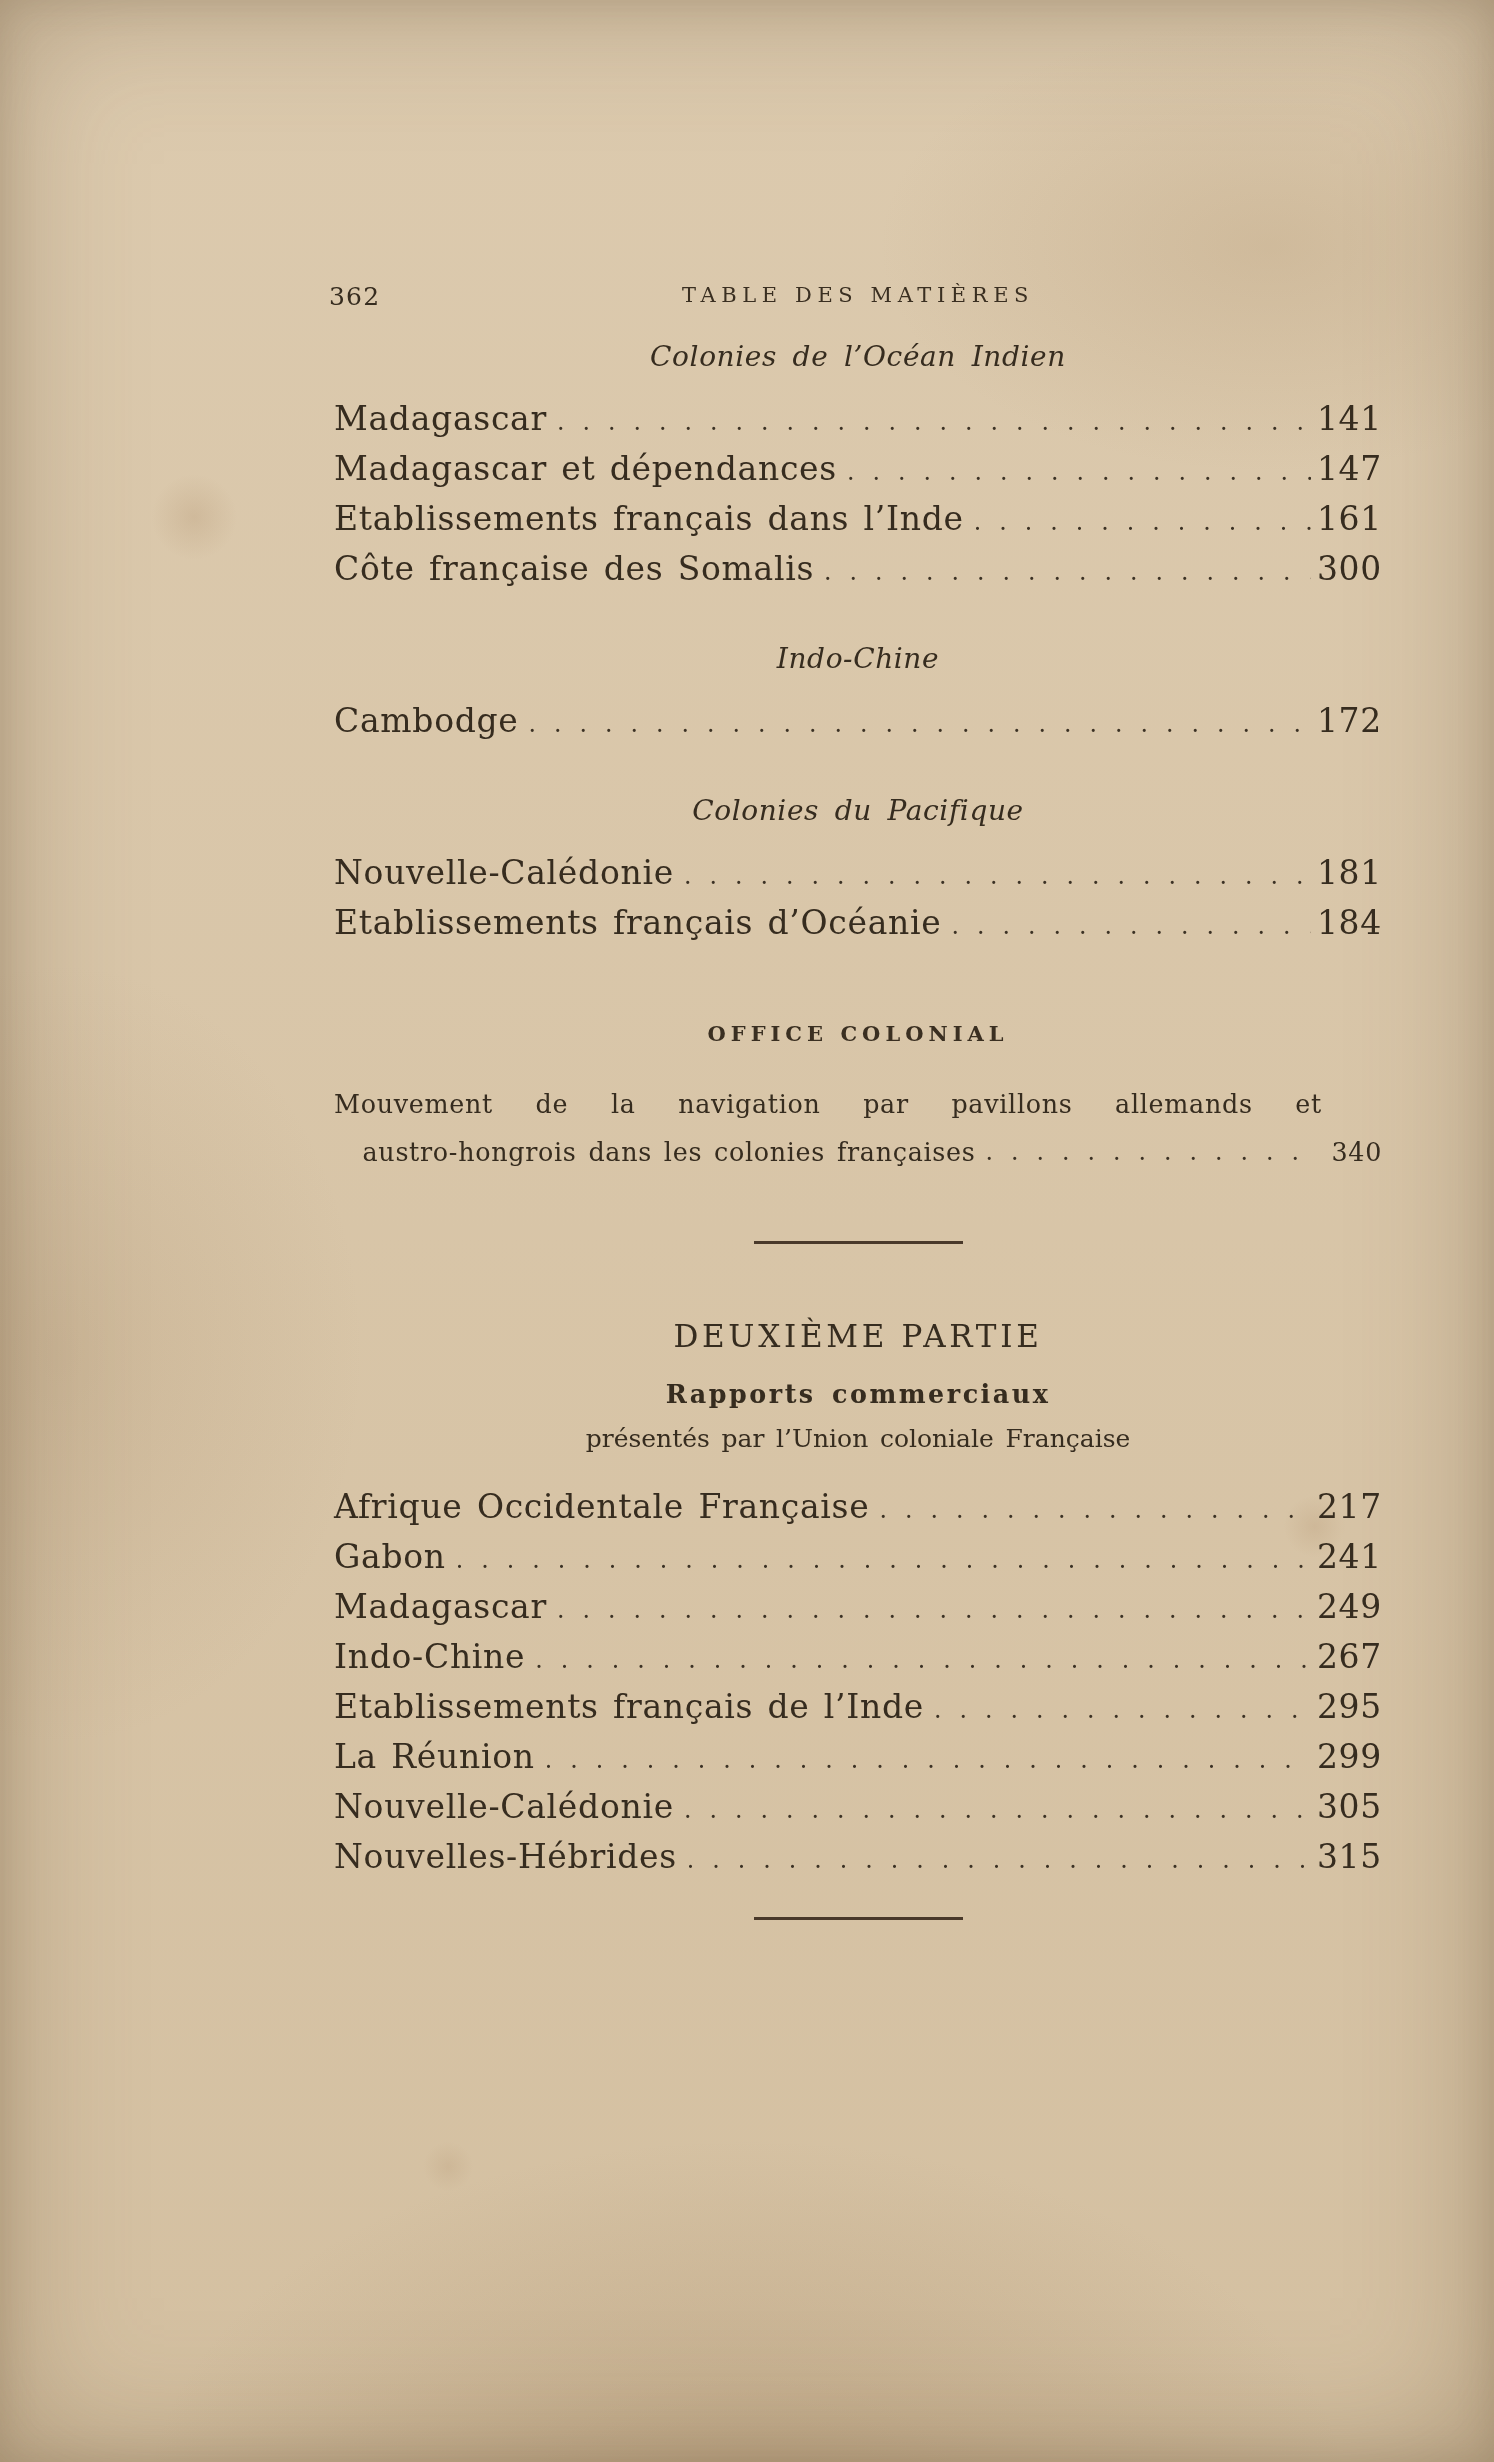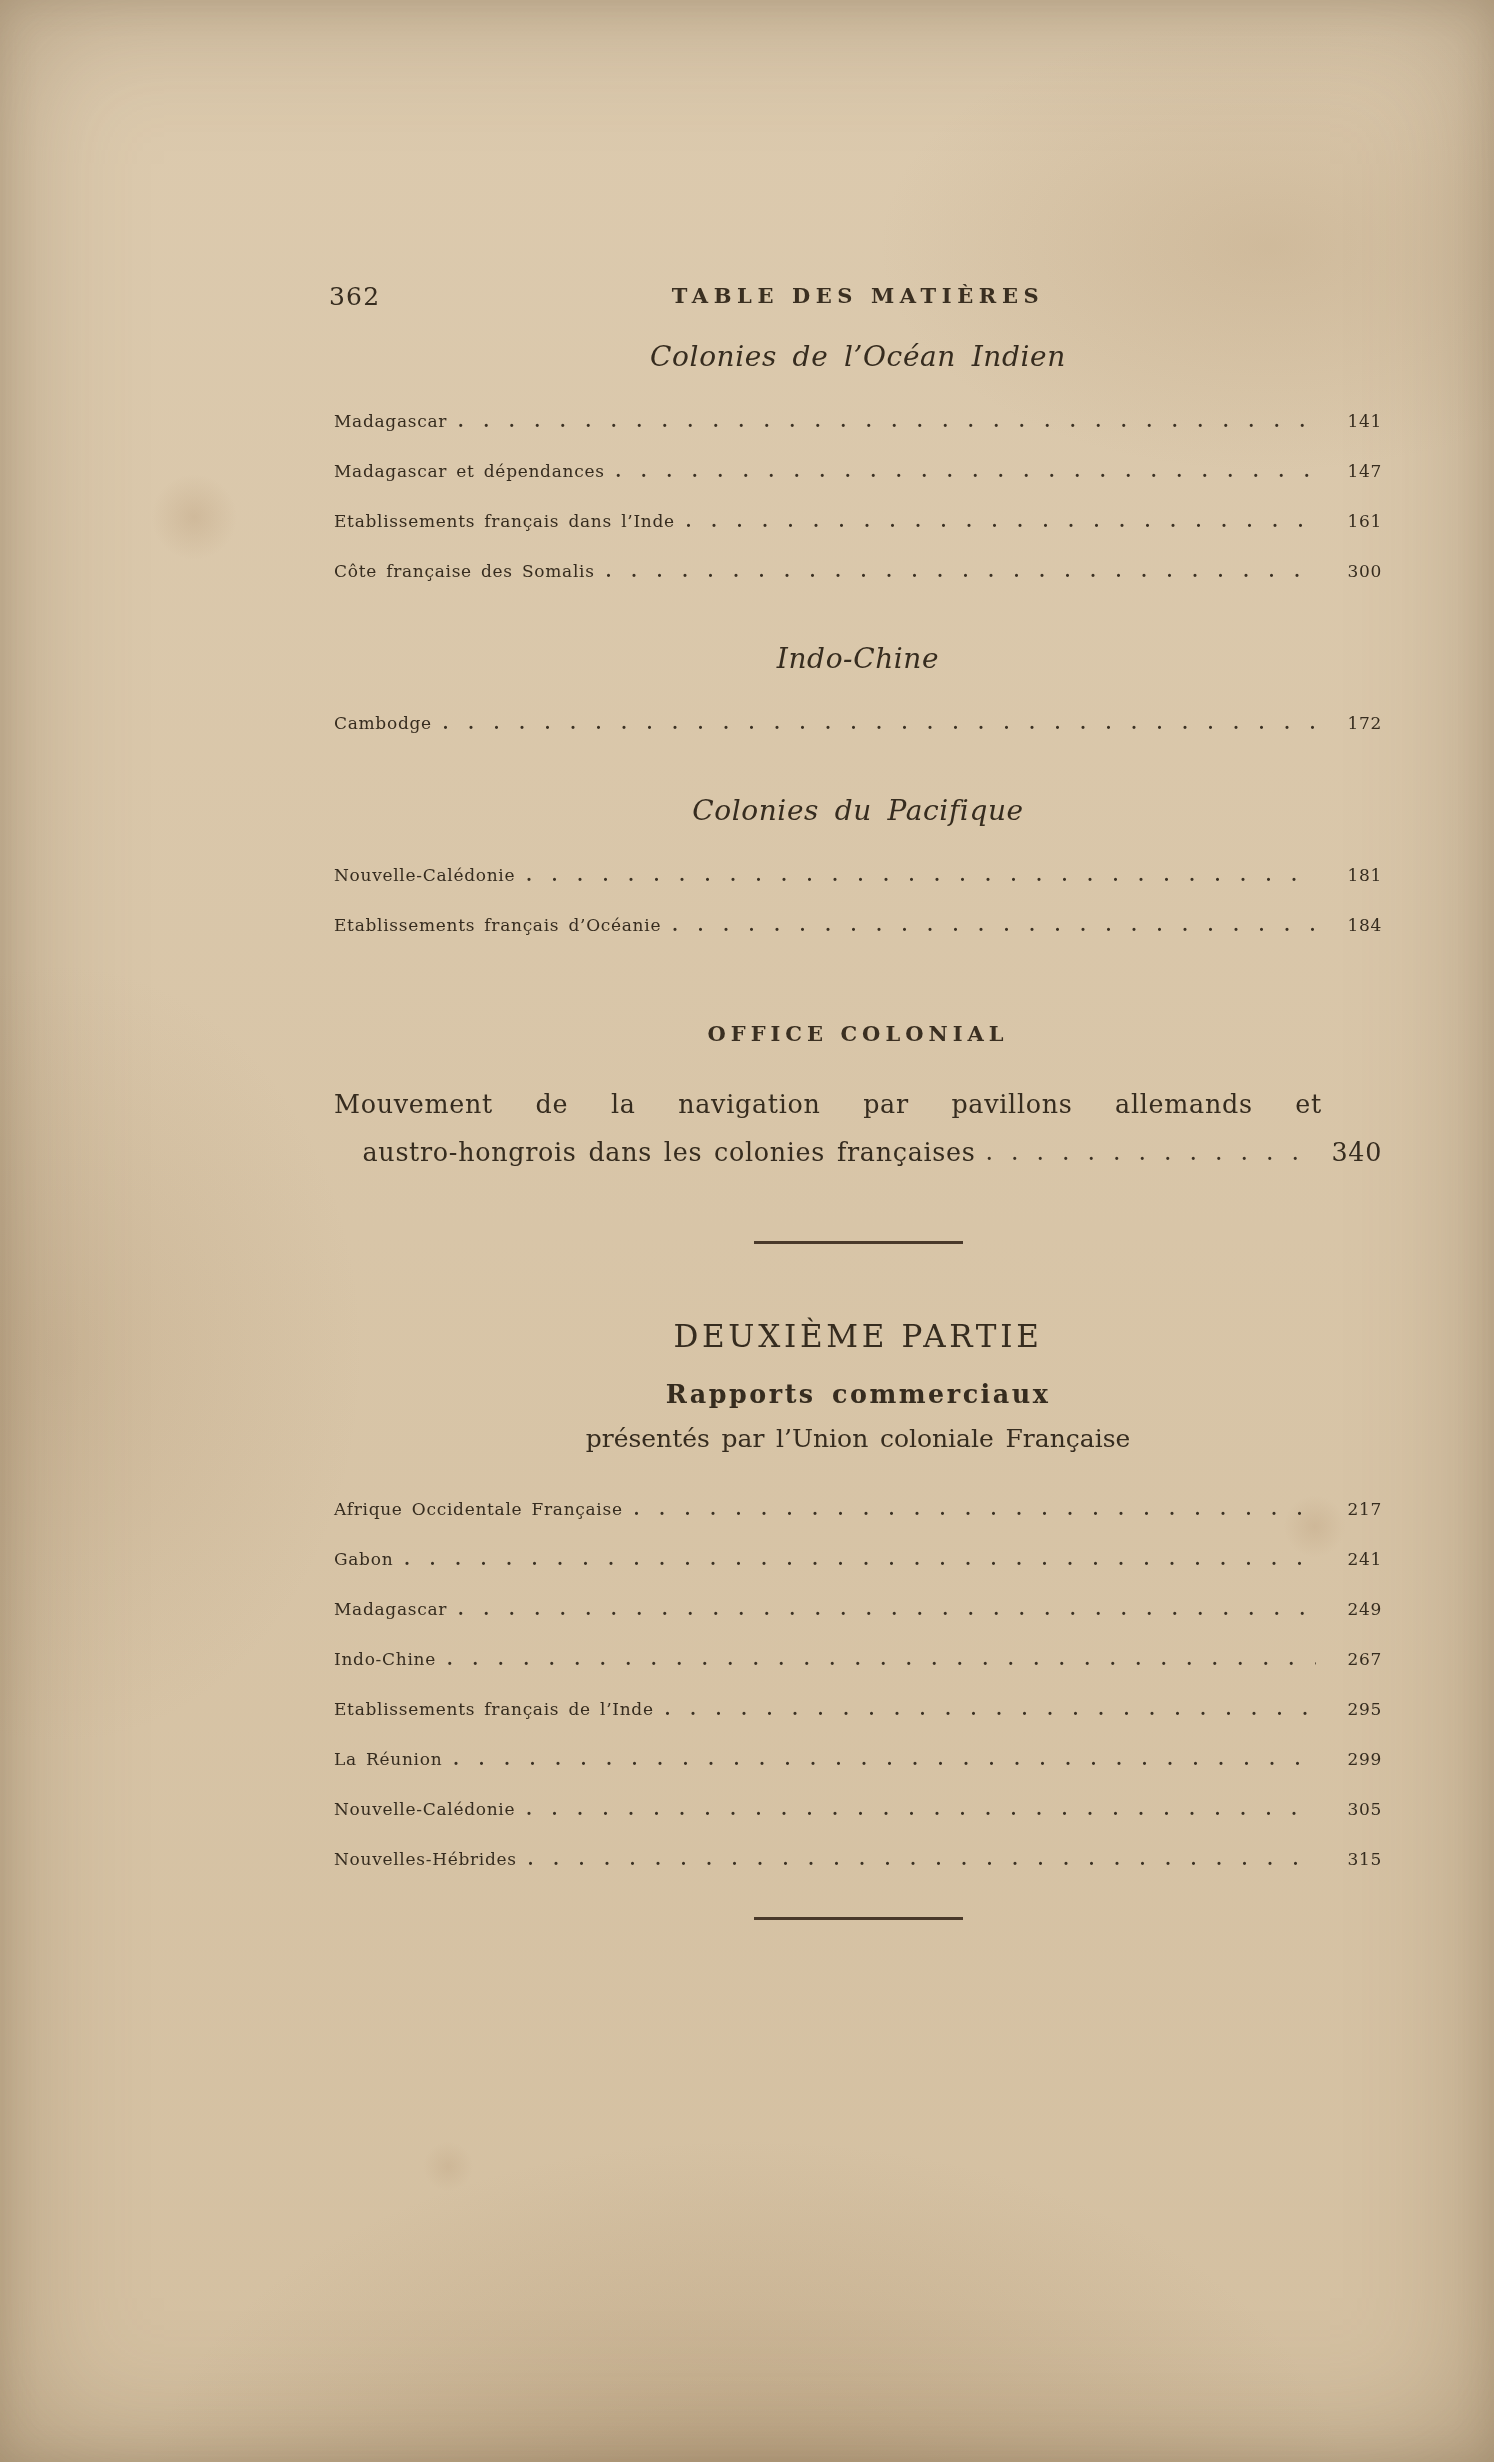--- a/index.html
+++ b/index.html
@@ -19,30 +19,30 @@
       radial-gradient(circle 31px at 88% 62%, rgba(150,110,70,0.14), transparent 100%),
       radial-gradient(circle 25px at 30% 88%, rgba(150,110,70,0.12), transparent 100%),
       linear-gradient(#dccaae, #d4c0a1);
     box-shadow: inset 0 0 137px rgba(101,77,48,0.38), inset 0 0 37px rgba(101,77,48,0.18);
   }
   .column { position:absolute; left:334px; top:278px; width:1048px; }
 
   
   .running-head { position:relative; height:32px; }
   .folio { position:absolute; left:-5px; top:3.7px; font-size:25px; letter-spacing:1.2px; }
-  .head-title { text-align:center; font-size:21px; font-weight:bold; letter-spacing:5.6px; padding-top:5px; color:#3a2f21; }
+  .head-title { text-align:center; font-size:21px; font-weight:normal; letter-spacing:5.6px; padding-top:5px; color:#3a2f21; }
   .pages-label { text-align:right; font-size:18px; margin-top:13.7px; padding-right:7.4px; letter-spacing:0.6px; }
 
   
   .section-heading { text-align:center; font-style:italic; font-size:28px; margin-top:48px; letter-spacing:0.6px; word-spacing:6.2px; }
   .section-heading.first { margin-top:30px; }
   .caps-heading { text-align:center; font-size:21px; font-weight:bold; letter-spacing:5px; margin-top:73px; color:#3a2f21; }
 
   .entries { margin-top:21px; }
-  .toc-row { display:flex; align-items:baseline; font-size:17px; height:50px; line-height:50px; letter-spacing:0.7px; word-spacing:3.1px; }
+  .toc-row { display:flex; align-items:baseline; font-size:33px; height:50px; line-height:50px; letter-spacing:0.7px; word-spacing:3.1px; }
   .title { white-space:nowrap; }
   .leader { flex:1 1 auto; overflow:hidden; white-space:nowrap; margin:0 6.2px 0 10px; }
   .leader::after {
     content:". . . . . . . . . . . . . . . . . . . . . . . . . . . . . . . . . . . . . . . . . . . . . . . . . . . . . . . . . . . . . . . . . . . . . .";
     letter-spacing:3.7px; font-size:23.6px; color:#3b3124;
   }
   .pg { flex:0 0 60px; text-align:right; }
 
   
   .ml-entry { margin-top:35px; font-size:25.4px; letter-spacing:0.7px; word-spacing:3.1px; }

